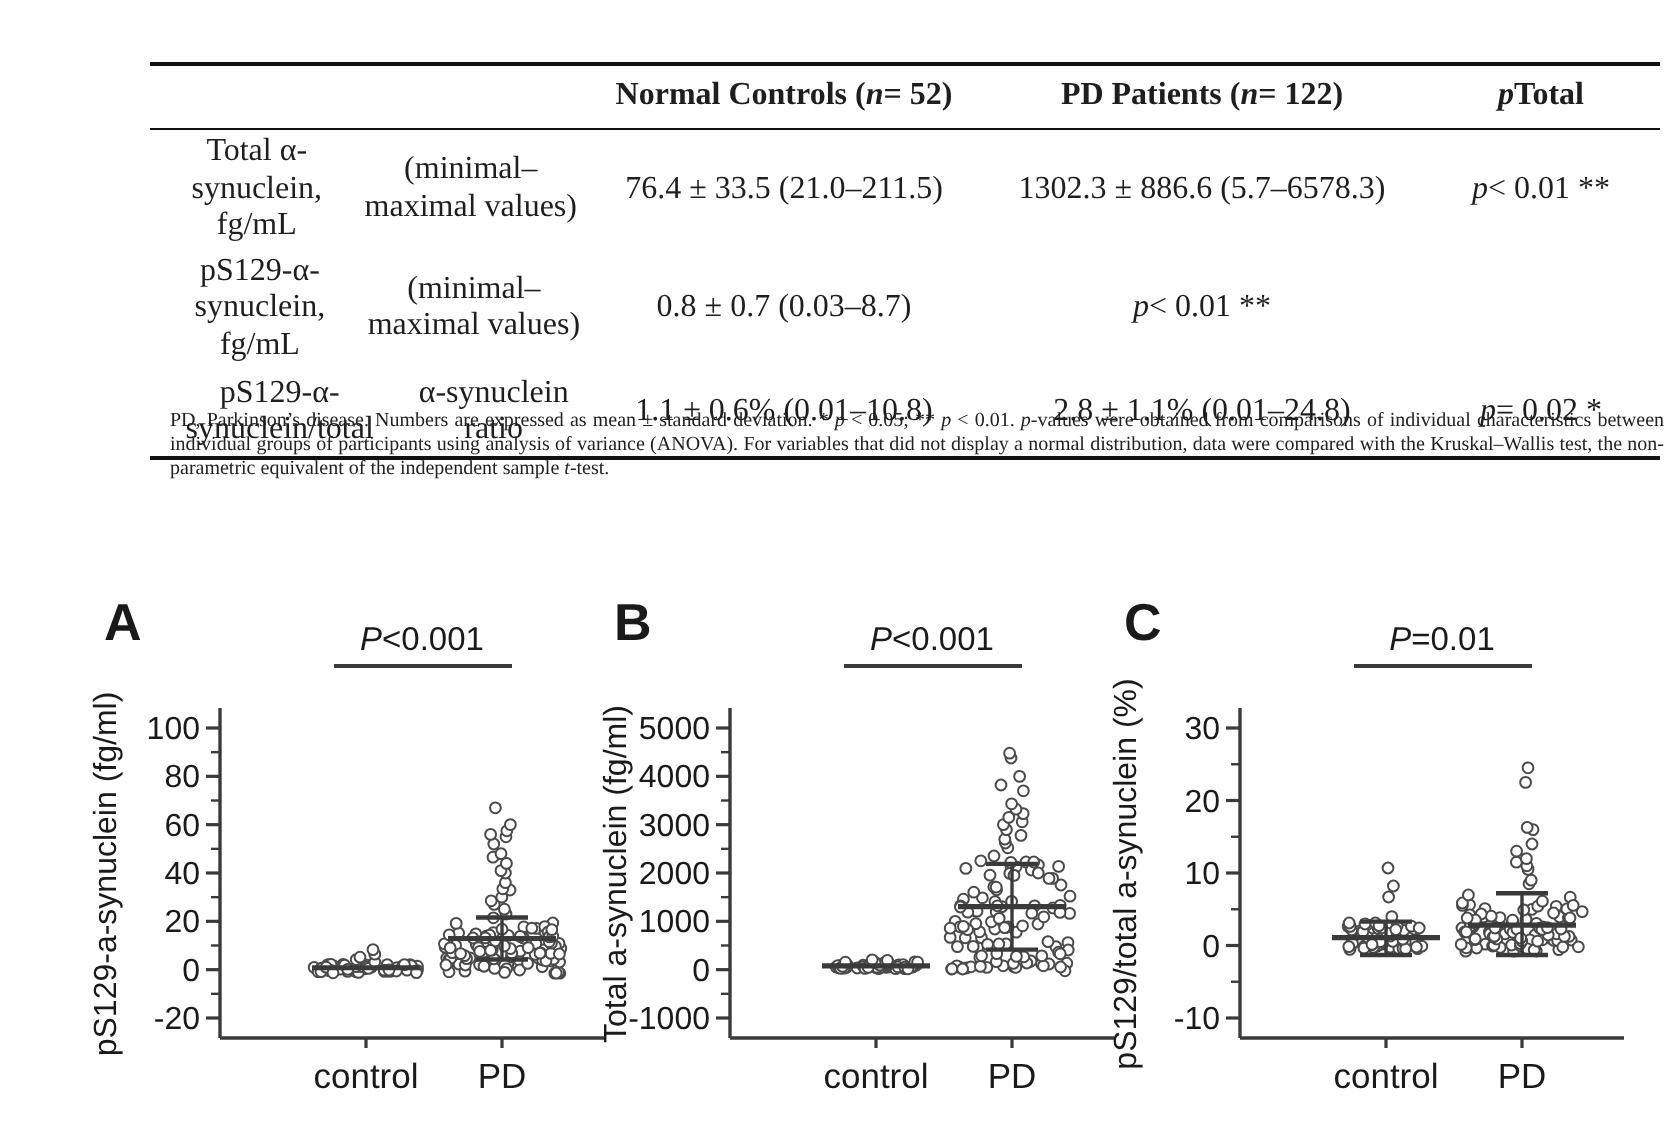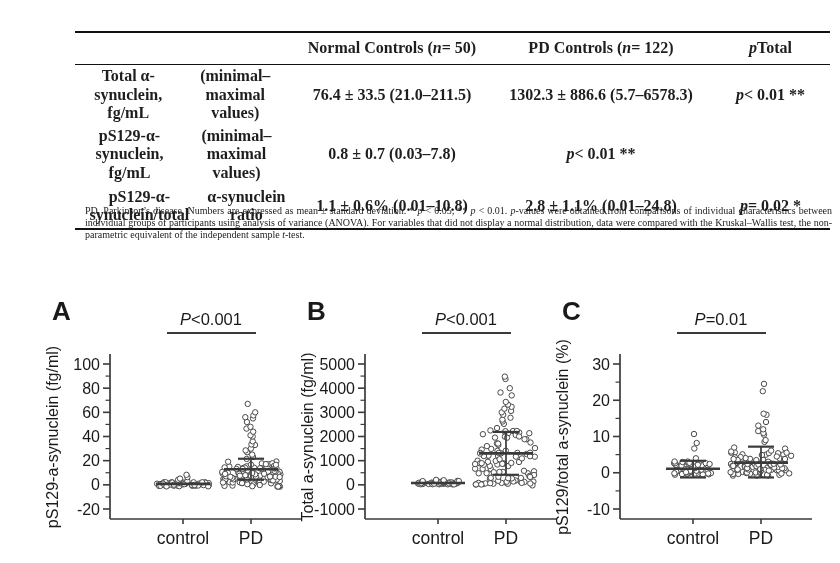--- a/index.html
+++ b/index.html
@@ -4,21 +4,21 @@
 <style>
   html,body{margin:0;padding:0;background:#fff;}
   #canvas{position:relative;width:840px;height:563px;background:#ffffff;overflow:hidden;
           color:#1e1e1e;font-family:"Liberation Serif", serif;}
   
   #stat-table{position:absolute;left:75px;top:31px;width:755px;
               border-top:2.5px solid #111;border-bottom:2.5px solid #111;}
   .tgrid{display:grid;grid-template-columns:218px 198px 220px 119px;}
   .thead{border-bottom:1.5px solid #111;}
   .cell{display:flex;align-items:center;justify-content:center;text-align:center;
-        font-size:16px;line-height:1.16;padding:2px 2px;font-weight:bold;}
+        font-size:16px;line-height:1.16;padding:2px 2px;}
   .thead .cell{font-weight:bold;height:27px;}
   .trow .cell{min-height:40px;}
   .it{font-style:italic;}
   
   #footnote{position:absolute;left:85px;top:205px;width:747px;font-size:10px;
             line-height:1.22;text-align:justify;color:#222;}
   
   .panel{position:absolute;top:292px;width:285px;height:270px;}
   #panel-0{left:40px;} #panel-1{left:295px;} #panel-2{left:550px;}
 </style>
@@ -26,24 +26,24 @@
 <body>
 
 <div id="canvas">
 
   <div id="stat-table">
     <div class="tgrid thead">
       <div class="cell"></div>
       <div class="cell">
           <span>Normal Controls (</span>
           <span class="it">n</span>
-          <span> = 50)</span>
-        </div>
-      <div class="cell">
-          <span>PD Controls (</span>
+          <span> = 52)</span>
+        </div>
+      <div class="cell">
+          <span>PD Patients (</span>
           <span class="it">n</span>
           <span> = 122)</span>
         </div>
       <div class="cell">
           <span class="it">p</span>
           <span> Total</span>
         </div>
     </div>
 
     <div class="tgrid trow">
@@ -59,21 +59,21 @@
           <span> &lt; 0.01 **</span>
         </div>
     </div>
 
     <div class="tgrid trow">
       <div class="cell">
           <span>pS129-α-synuclein, fg/mL</span>
           <br>
           <span>(minimal–maximal values)</span>
         </div>
-      <div class="cell">0.8 ± 0.7 (0.03–7.8)</div>
+      <div class="cell">0.8 ± 0.7 (0.03–8.7)</div>
       <div class="cell">
           <span class="it">p</span>
           <span> &lt; 0.01 **</span>
         </div>
     </div>
 
     <div class="tgrid trow">
       <div class="cell">
           <span>pS129-α-synuclein/total</span>
           <br>

